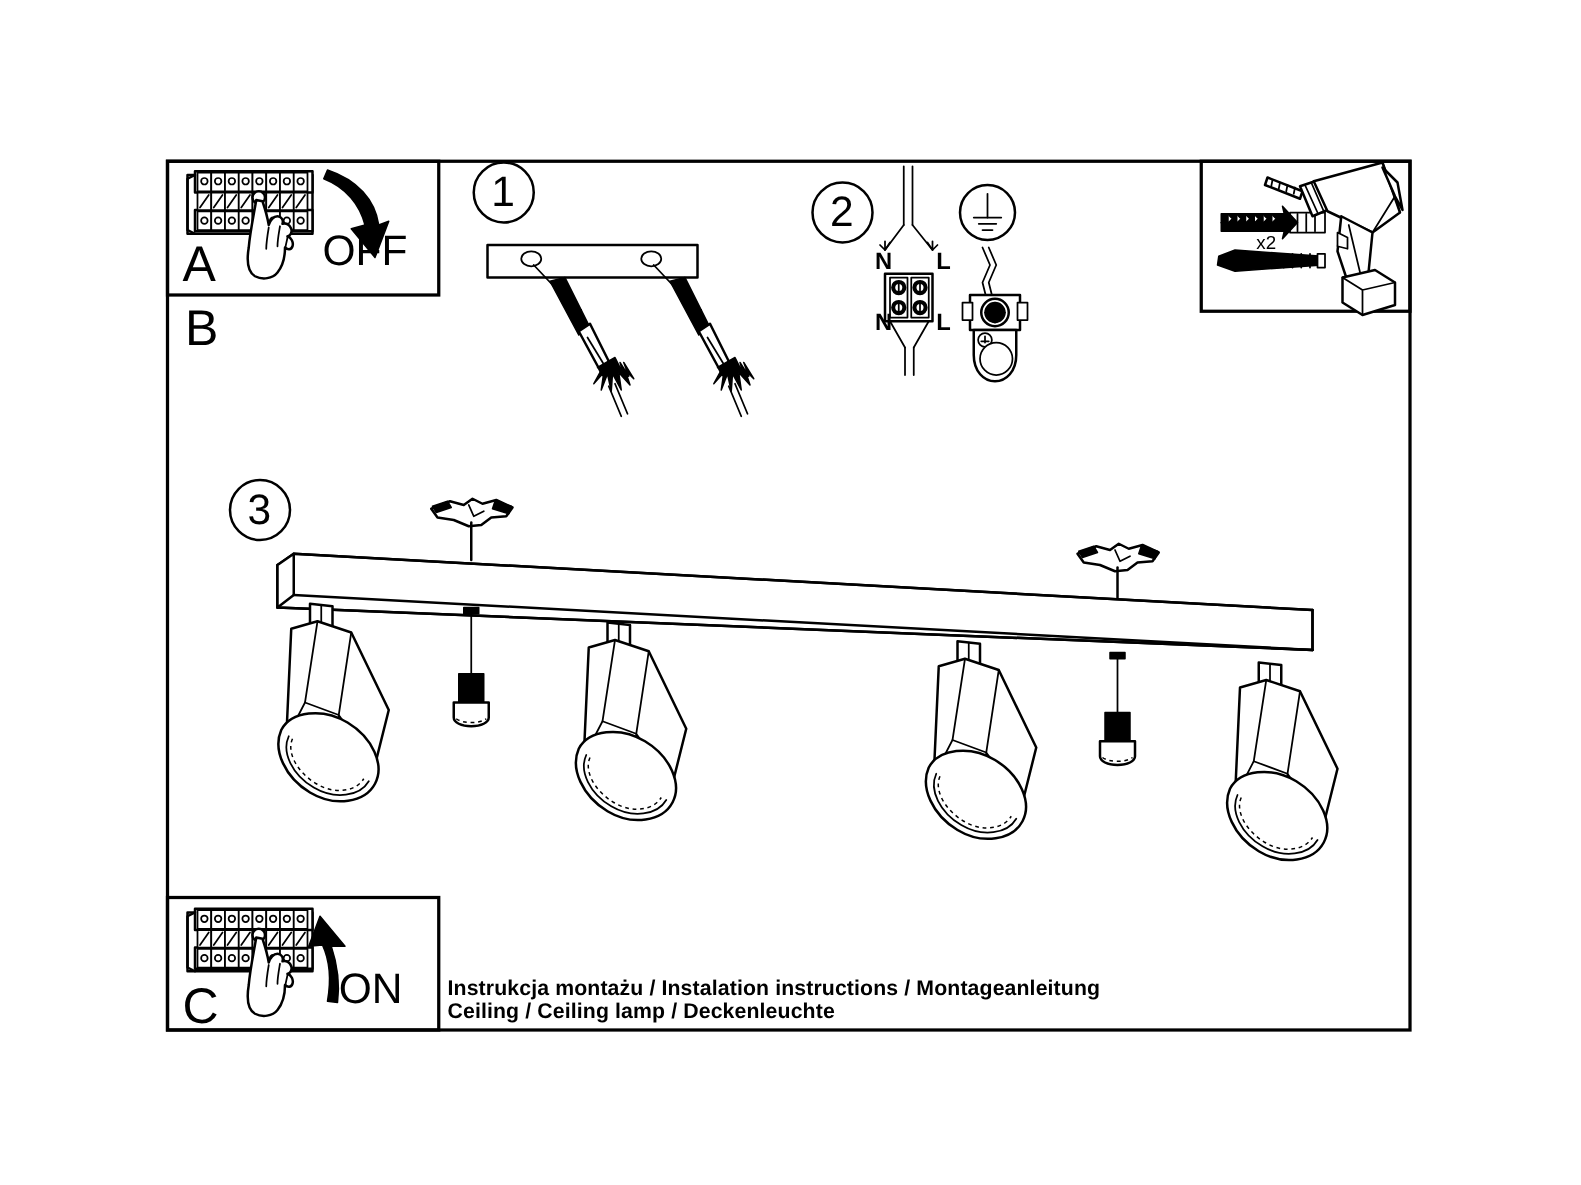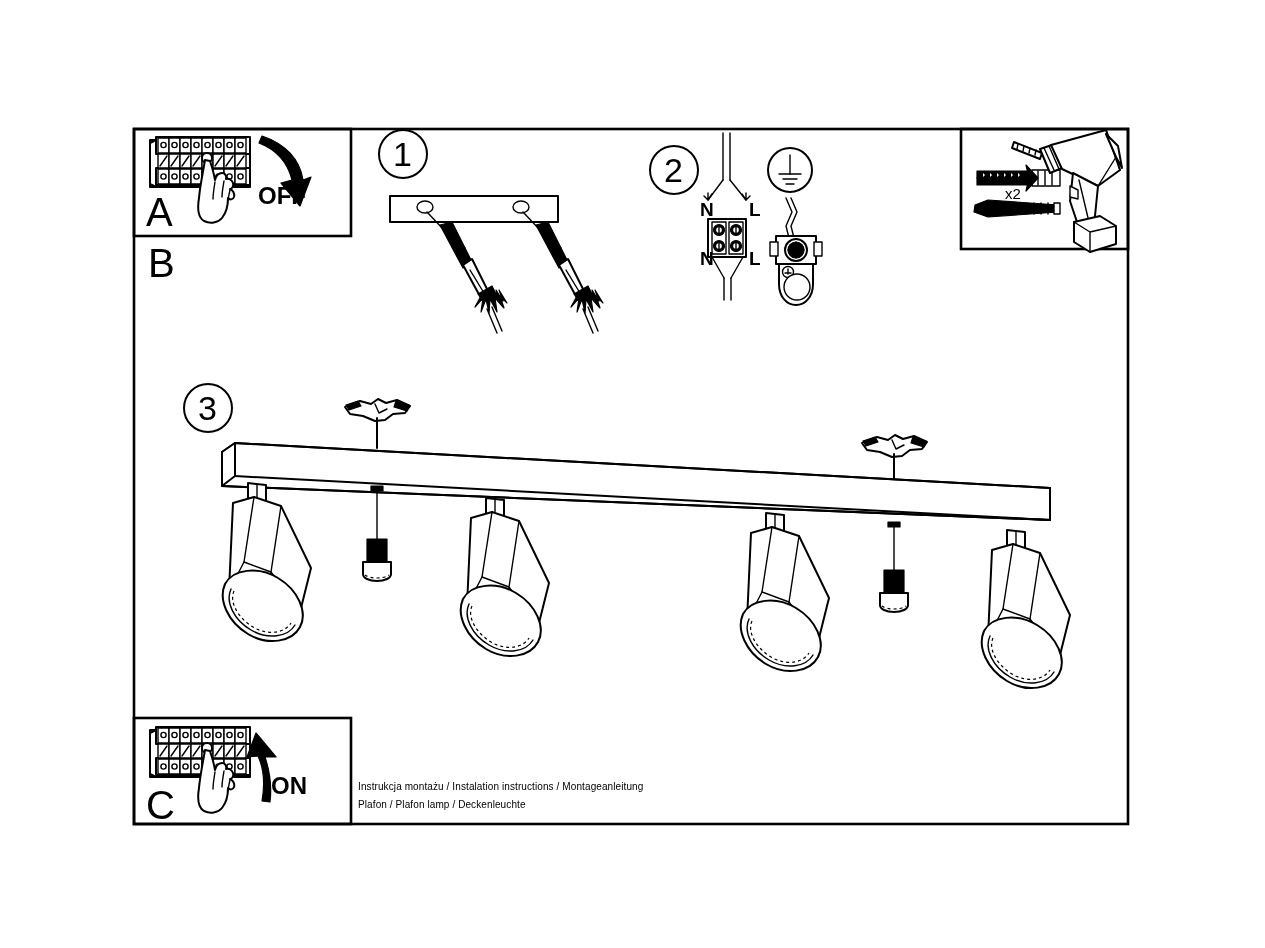--- a/index.html
+++ b/index.html
@@ -29,34 +29,34 @@
     position: absolute;
     white-space: pre;
     line-height: 1;
   }
   .label-big {
     font-size: 40px;
     font-weight: 400;
     letter-spacing: 0px;
   }
   .label-state {
-    font-size: 24px;
-    font-weight: 700;
+    font-size: 34px;
+    font-weight: 400;
   }
   .label-nl {
     font-size: 19px;
     font-weight: 700;
   }
   .label-x2 {
     font-size: 15px;
     font-weight: 400;
   }
   .footer-line {
-    font-size: 10px;
-    font-weight: 400;
+    font-size: 17px;
+    font-weight: 700;
     letter-spacing: 0.1px;
   }
 </style>
 </head>
 <body>
 
 <div id="page">
 
   <svg class="layer" viewBox="0 0 1265 948" xmlns="http://www.w3.org/2000/svg">
     <defs>
@@ -481,19 +481,19 @@
 
   <div class="txt label-big" style="left:146px; top:785px;">C</div>
   <div class="txt label-state" style="left:271px; top:774px;">ON</div>
 
   <div class="txt label-nl" style="left:700px; top:200px;">N</div>
   <div class="txt label-nl" style="left:749px; top:200px;">L</div>
   <div class="txt label-nl" style="left:700px; top:249px;">N</div>
   <div class="txt label-nl" style="left:749px; top:249px;">L</div>
 
   <div class="txt footer-line" style="left:358px; top:782px;">Instrukcja montażu / Instalation instructions / Montageanleitung</div>
-  <div class="txt footer-line" style="left:358px; top:800px;">Plafon / Plafon lamp / Deckenleuchte</div>
+  <div class="txt footer-line" style="left:358px; top:800px;">Ceiling / Ceiling lamp / Deckenleuchte</div>
 
   <div class="txt" style="left:393px; top:137px; font-size:34px;">1</div>
   <div class="txt" style="left:664px; top:153px; font-size:34px;">2</div>
   <div class="txt" style="left:198px; top:391px; font-size:34px;">3</div>
 
 </div>
 
 </body></html>

